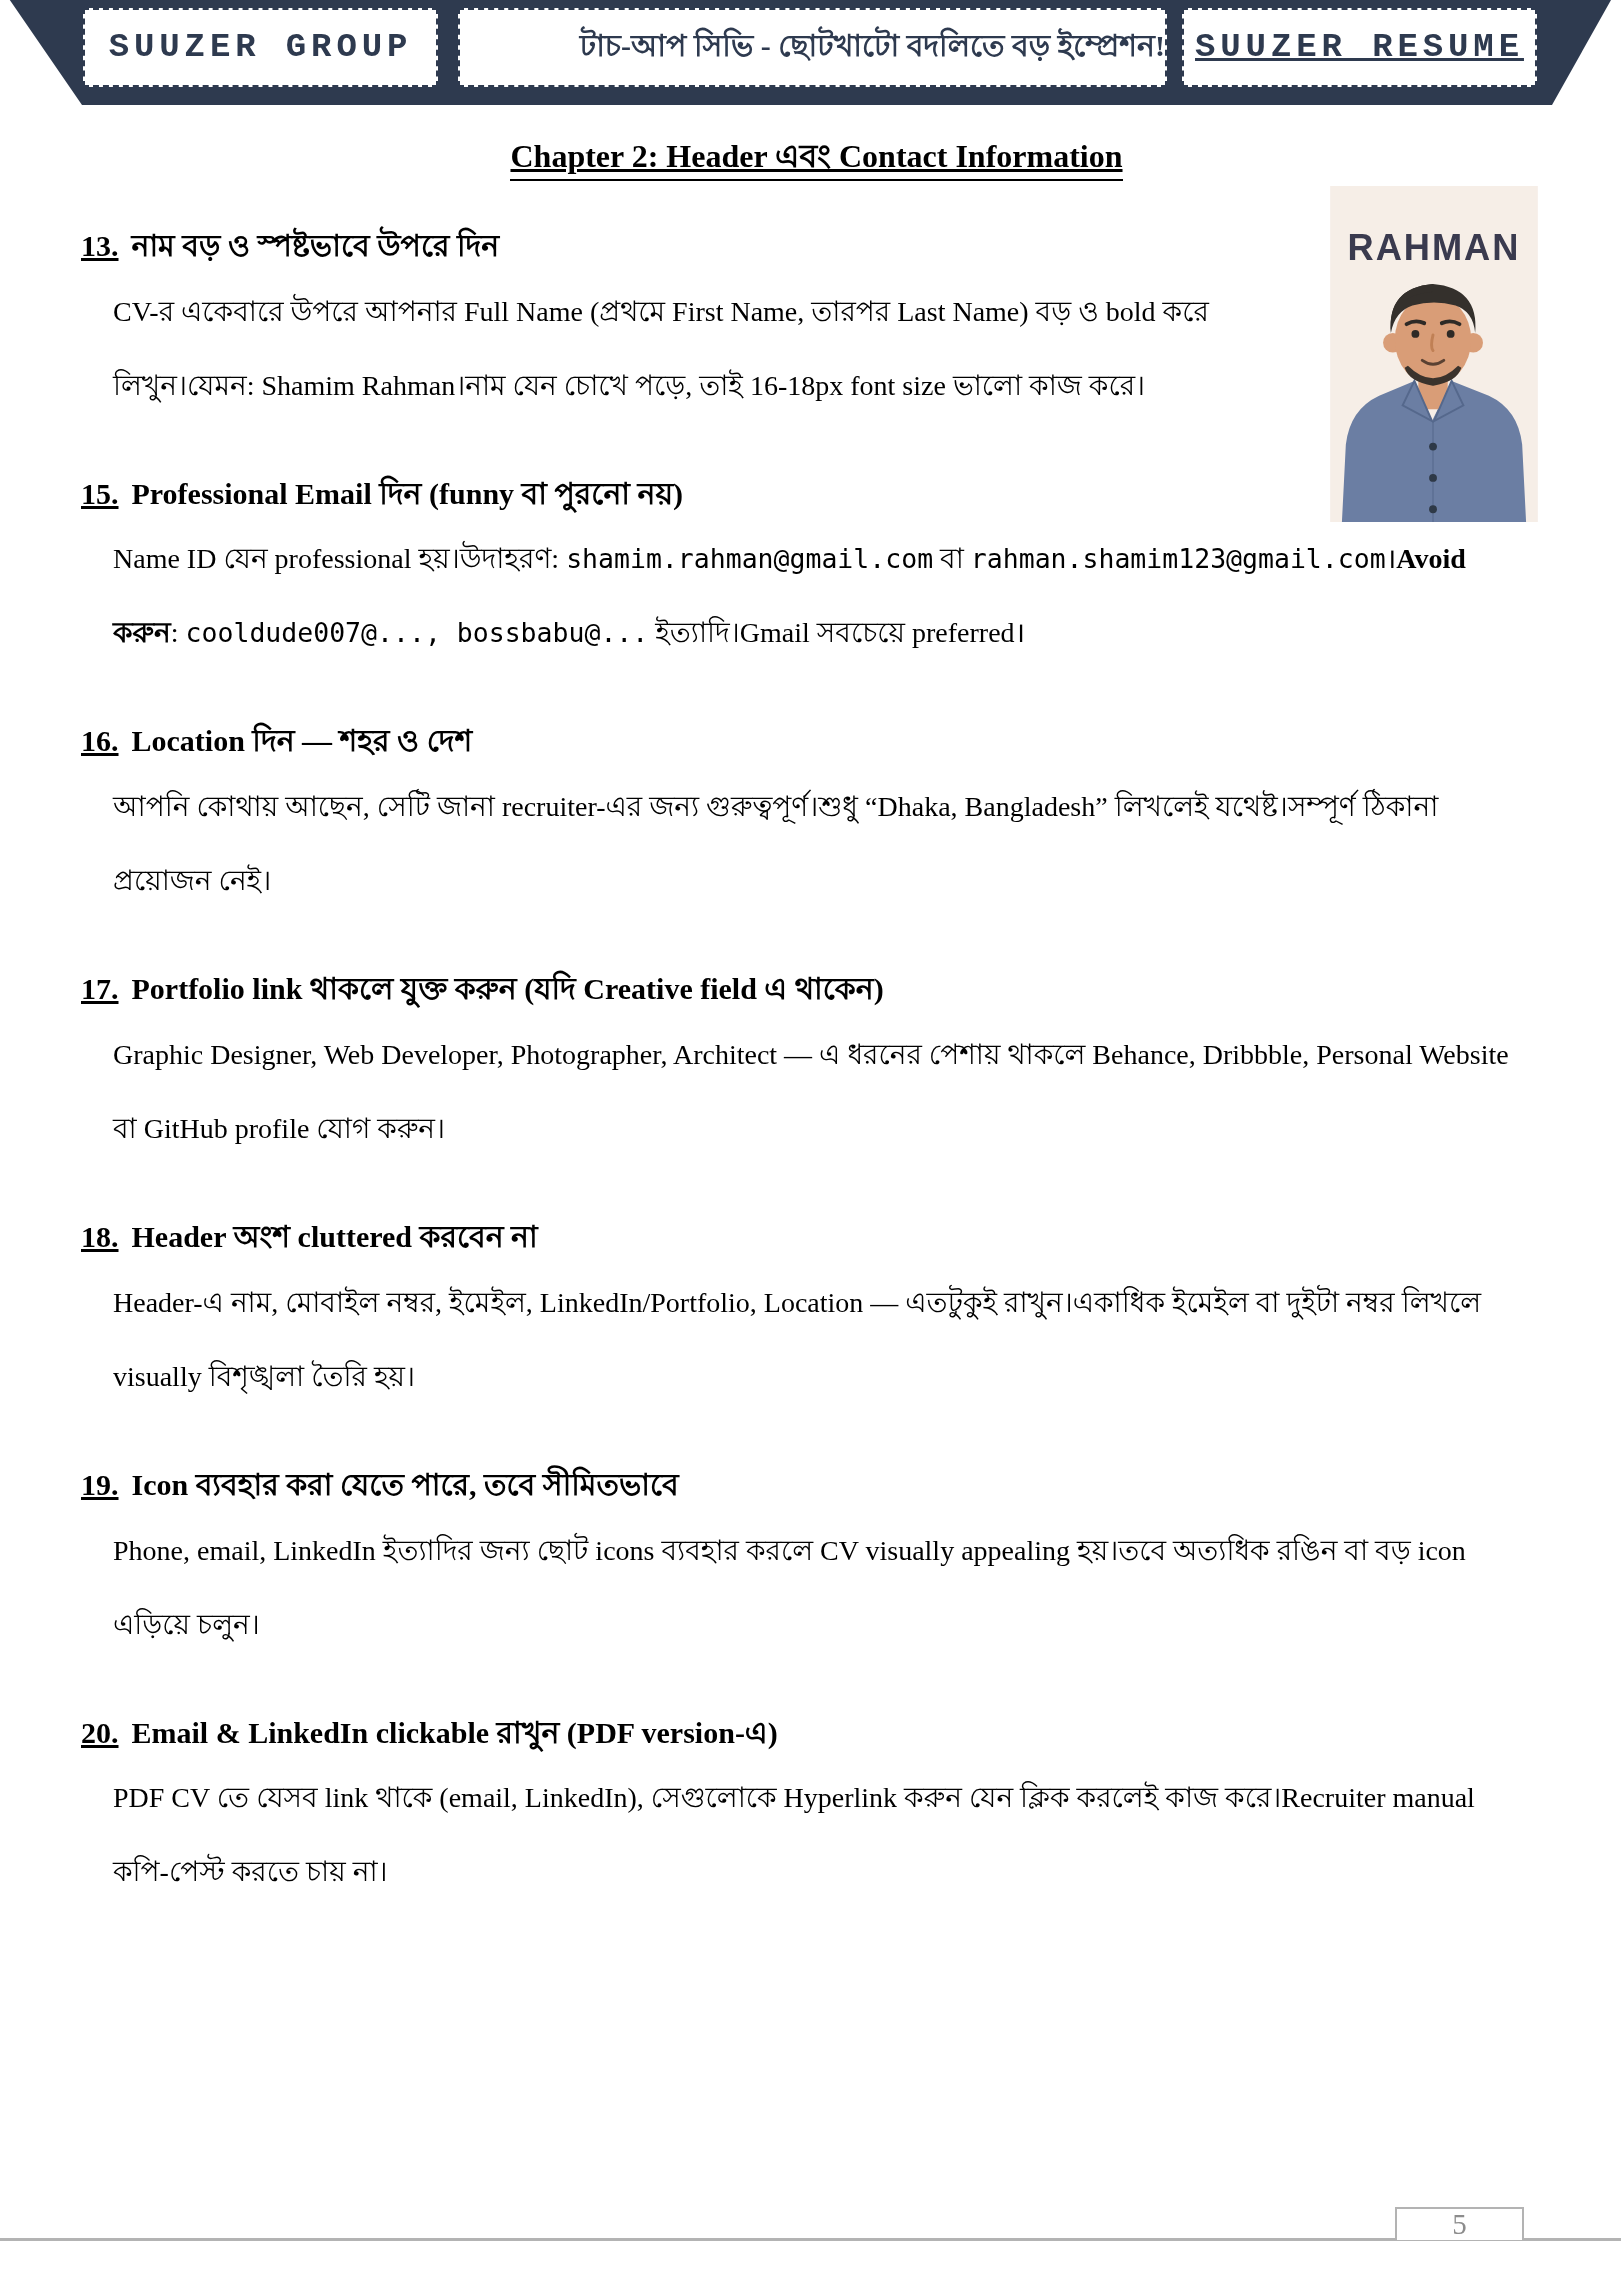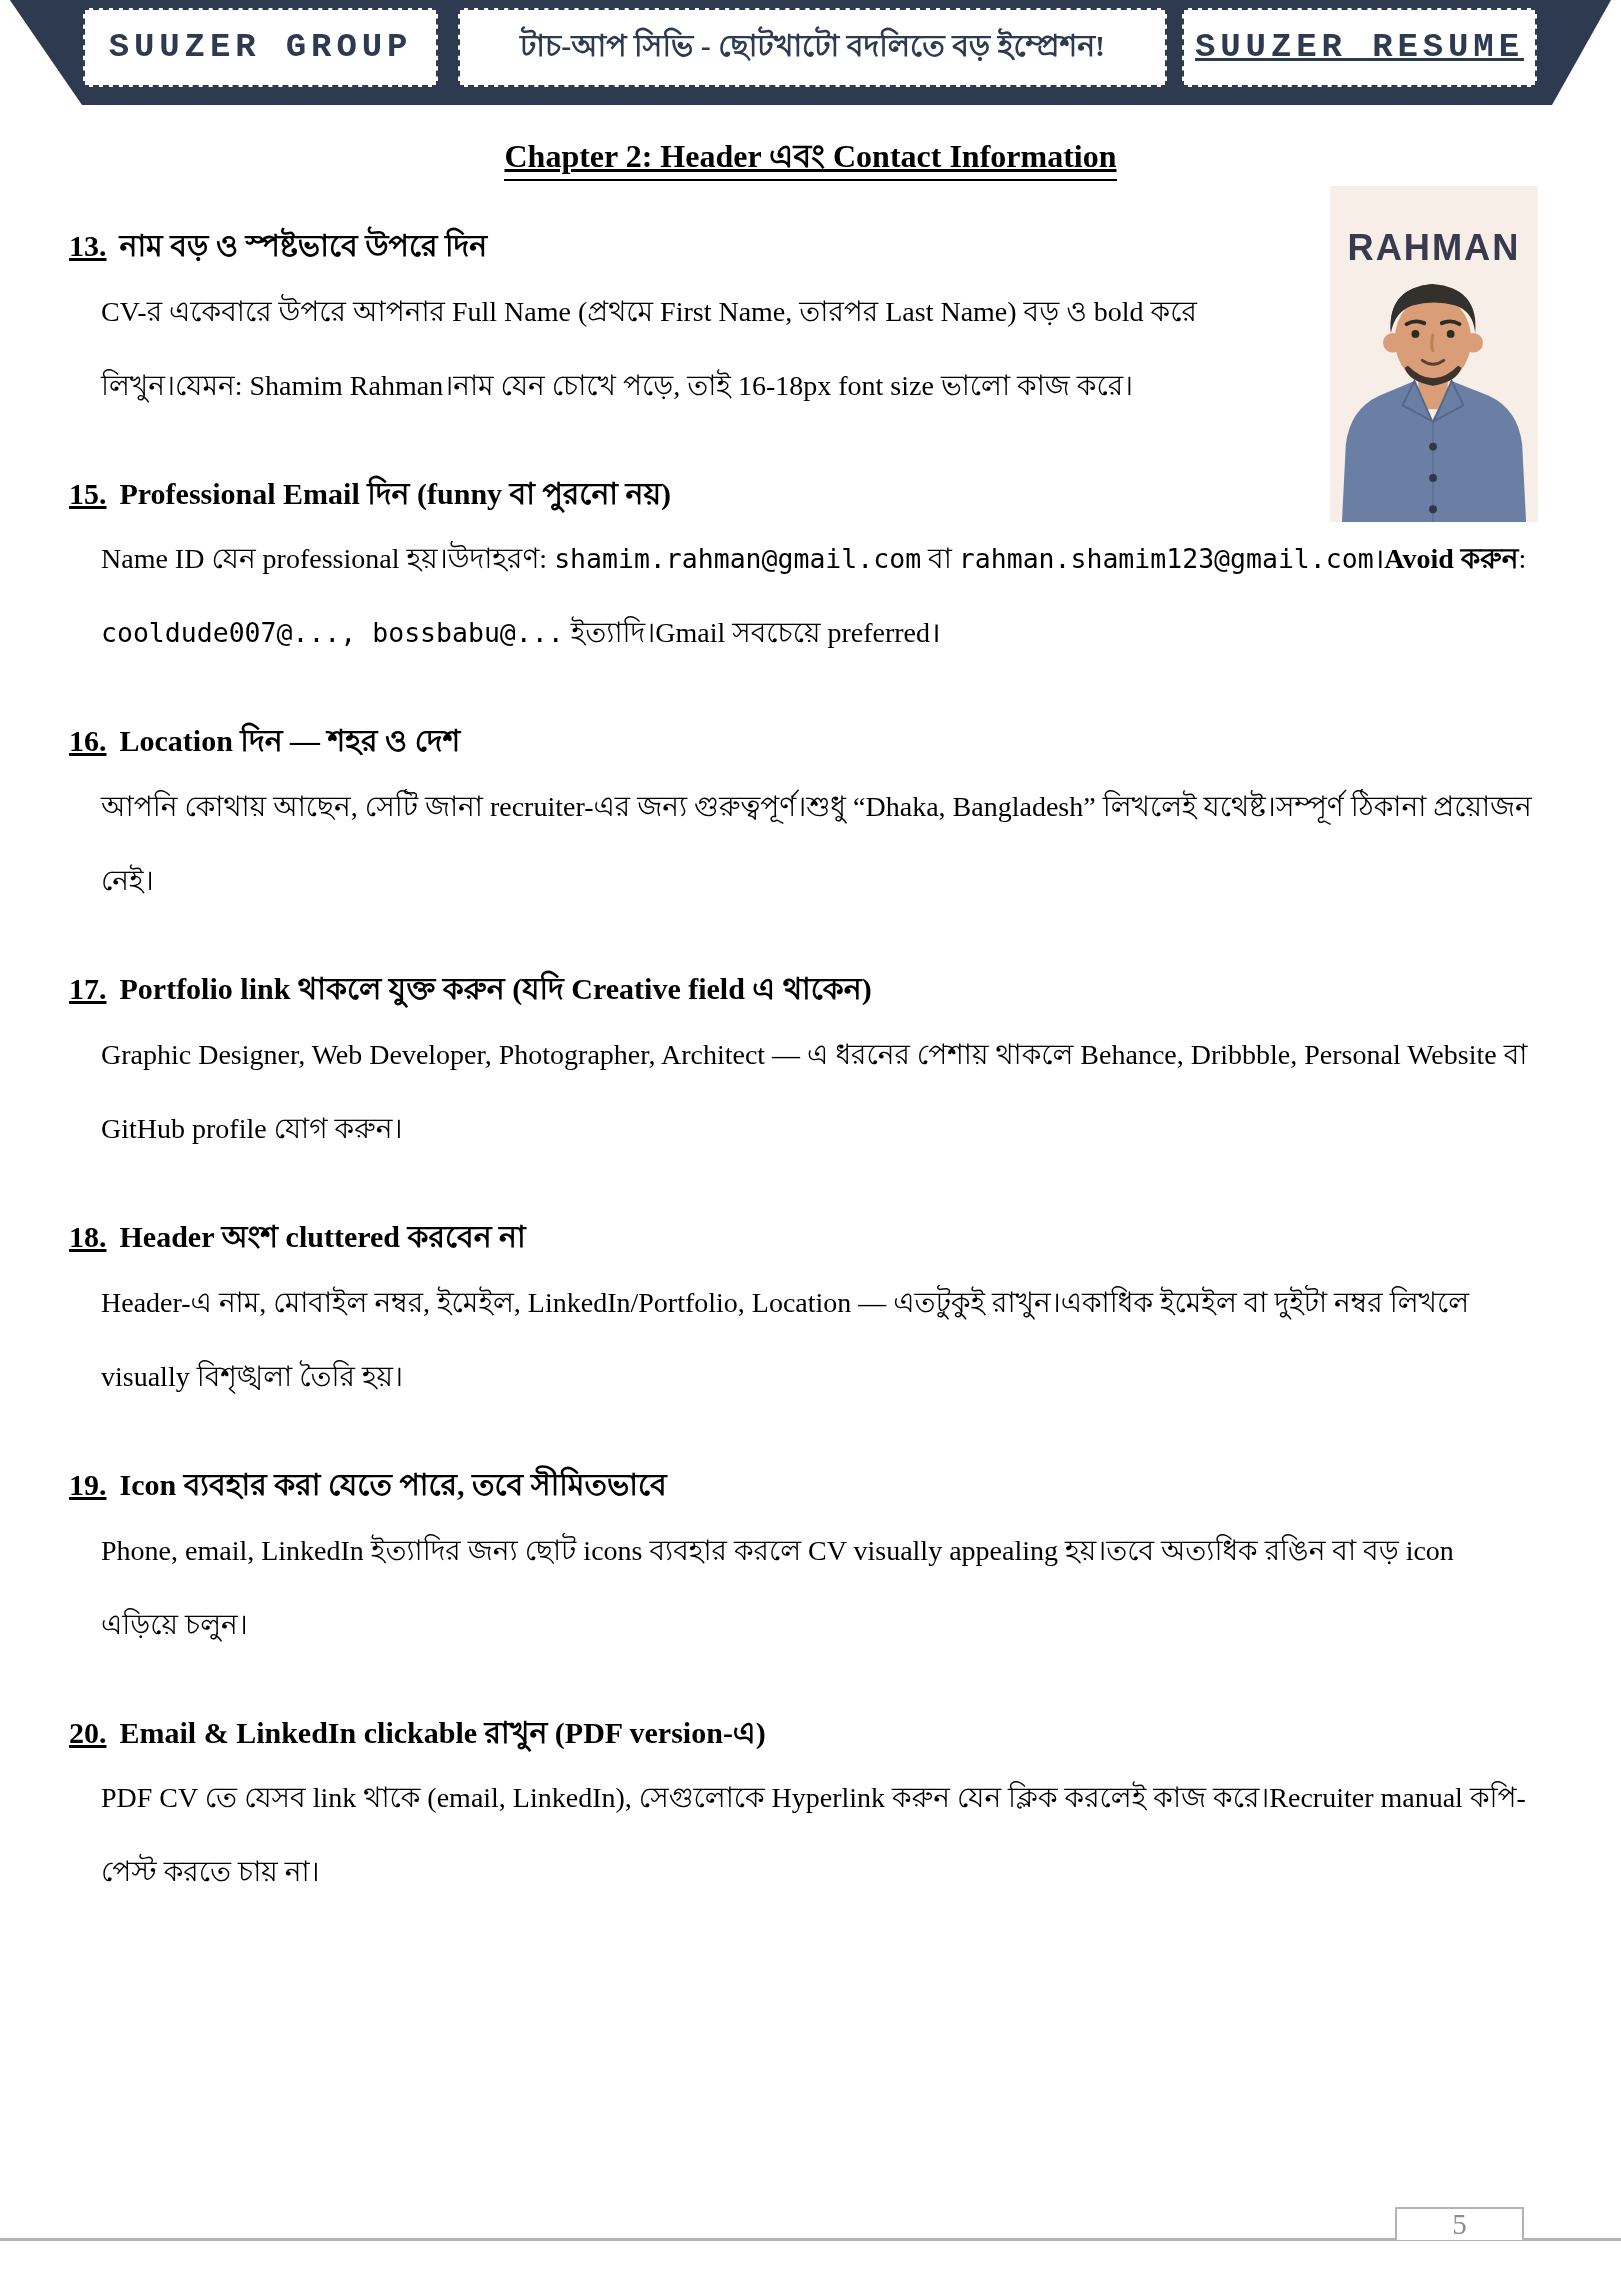--- a/index.html
+++ b/index.html
@@ -1,20 +1,20 @@
 <!DOCTYPE html>
 <html><head>
 <meta charset="utf-8">
 <style>
   * { margin:0; padding:0; box-sizing:border-box; }
   html,body { background:#ffffff; }
   .page {
     position:relative; width:1621px; height:2293px; margin:0 auto;
     background:#ffffff; overflow:hidden;
-    font-family:"Liberation Serif", serif; color:#000;
+    font-family:"Liberation Serif", serif; color:#000;padding-left:12px;
   }
   
   .banner {
     position:absolute; left:0; top:0; width:1621px; height:105px;
     background:#2e3a4f;
     clip-path:polygon(9.8px 0, 1611px 0, 1552px 105px, 82px 105px);
   }
   .badge {
     position:absolute; top:7.8px; height:79px; background:#ffffff;
     border:2px dashed #2e3a4f;
@@ -23,21 +23,21 @@
   }
   .badge.latin {
     font-family:"Liberation Mono", monospace; font-weight:bold;
     font-size:34px; letter-spacing:4.9px;
   }
   .badge.bengali {
     font-weight:bold; font-size:30px;
     font-family:"Liberation Serif", serif;
   }
   .badge-left   { left:83px;  width:355px; }
-  .badge-center { left:458px; width:709px; }
+  .badge-center { left:458px; width:709px;justify-content:flex-end; }
   .badge-right  { left:1182px;width:355px;text-decoration:underline; }
 
   
   .chapter-title-wrap { padding-top:136px; text-align:center; }
   .chapter-title {
     display:inline-block; font-size:32px; font-weight:bold;
     border-bottom:2.9px solid #000; padding-bottom:2.9px; line-height:1.25;text-decoration:underline;
   }
 
   

